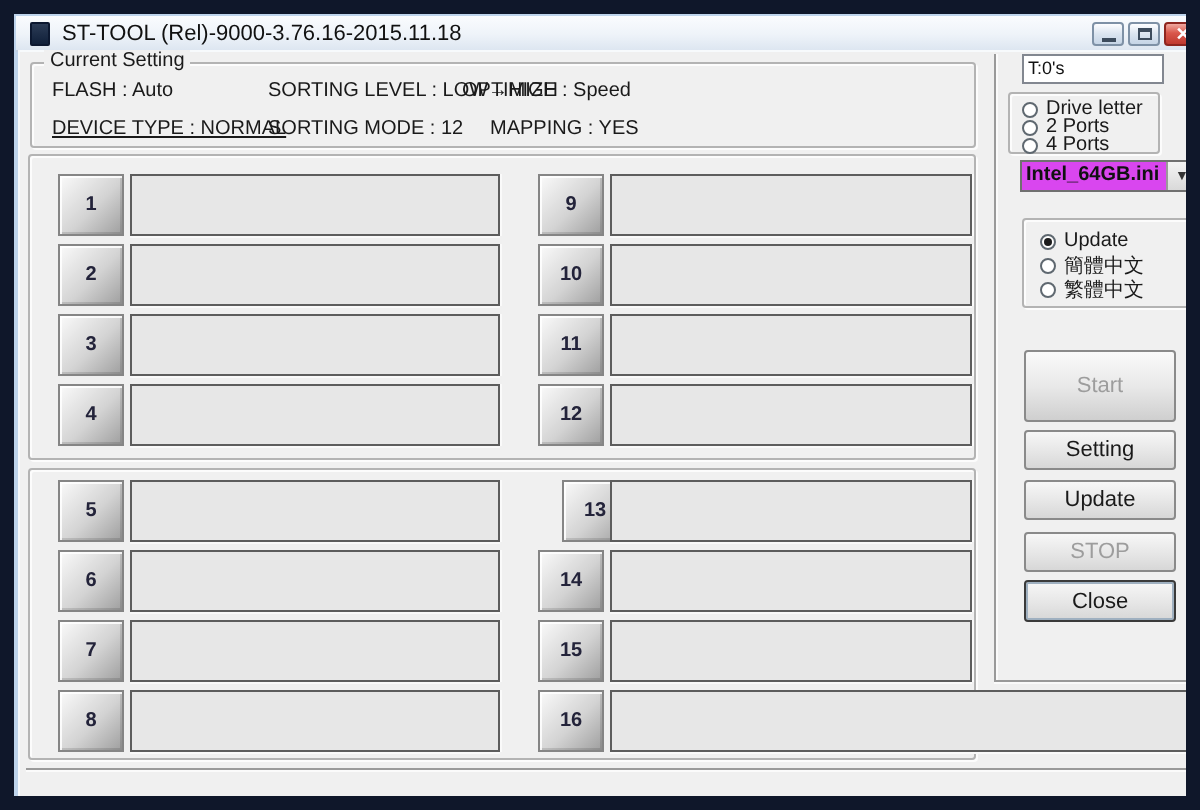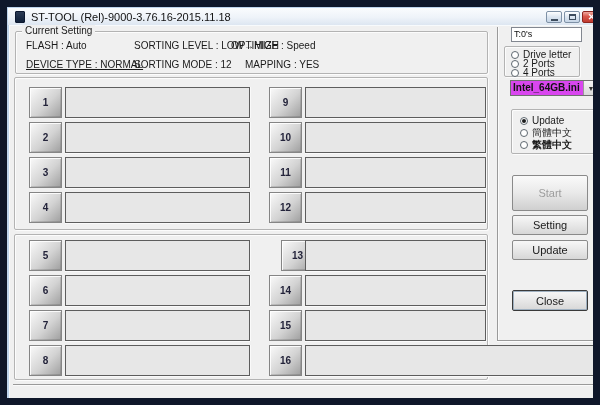--- a/index.html
+++ b/index.html
@@ -234,26 +234,27 @@
     <div class="groupbox lang-group">
       <div id="lang-radios">
           <div class="radio-row" style="top: 5px;">
             <span class="radio-circle checked"></span>
             <span class="radio-label">Update</span>
           </div>
           <div class="radio-row" style="top: 17px;">
             <span class="radio-circle"></span>
             <span class="radio-label">簡體中文</span>
           </div>
-          <div class="radio-row" style="top: 29px; font-weight: bold;">
+          <div class="radio-row" style="top: 29px;">
             <span class="radio-circle"></span>
             <span class="radio-label">繁體中文</span>
           </div>
         </div>
     </div>
 
     <div class="rp-btn big disabled" style="top:149px; height:36px;">Start</div>
     <div class="rp-btn" style="top:189px; height:20px;">Setting</div>
     <div class="rp-btn" style="top:214px; height:20px;">Update</div>
+    <div class="rp-btn disabled" style="top:240px; height:20px;">STOP</div>
     <div class="rp-btn default" style="top:264px; height:21px;">Close</div>
 
   </div>
 </div>
 
 </body></html>

